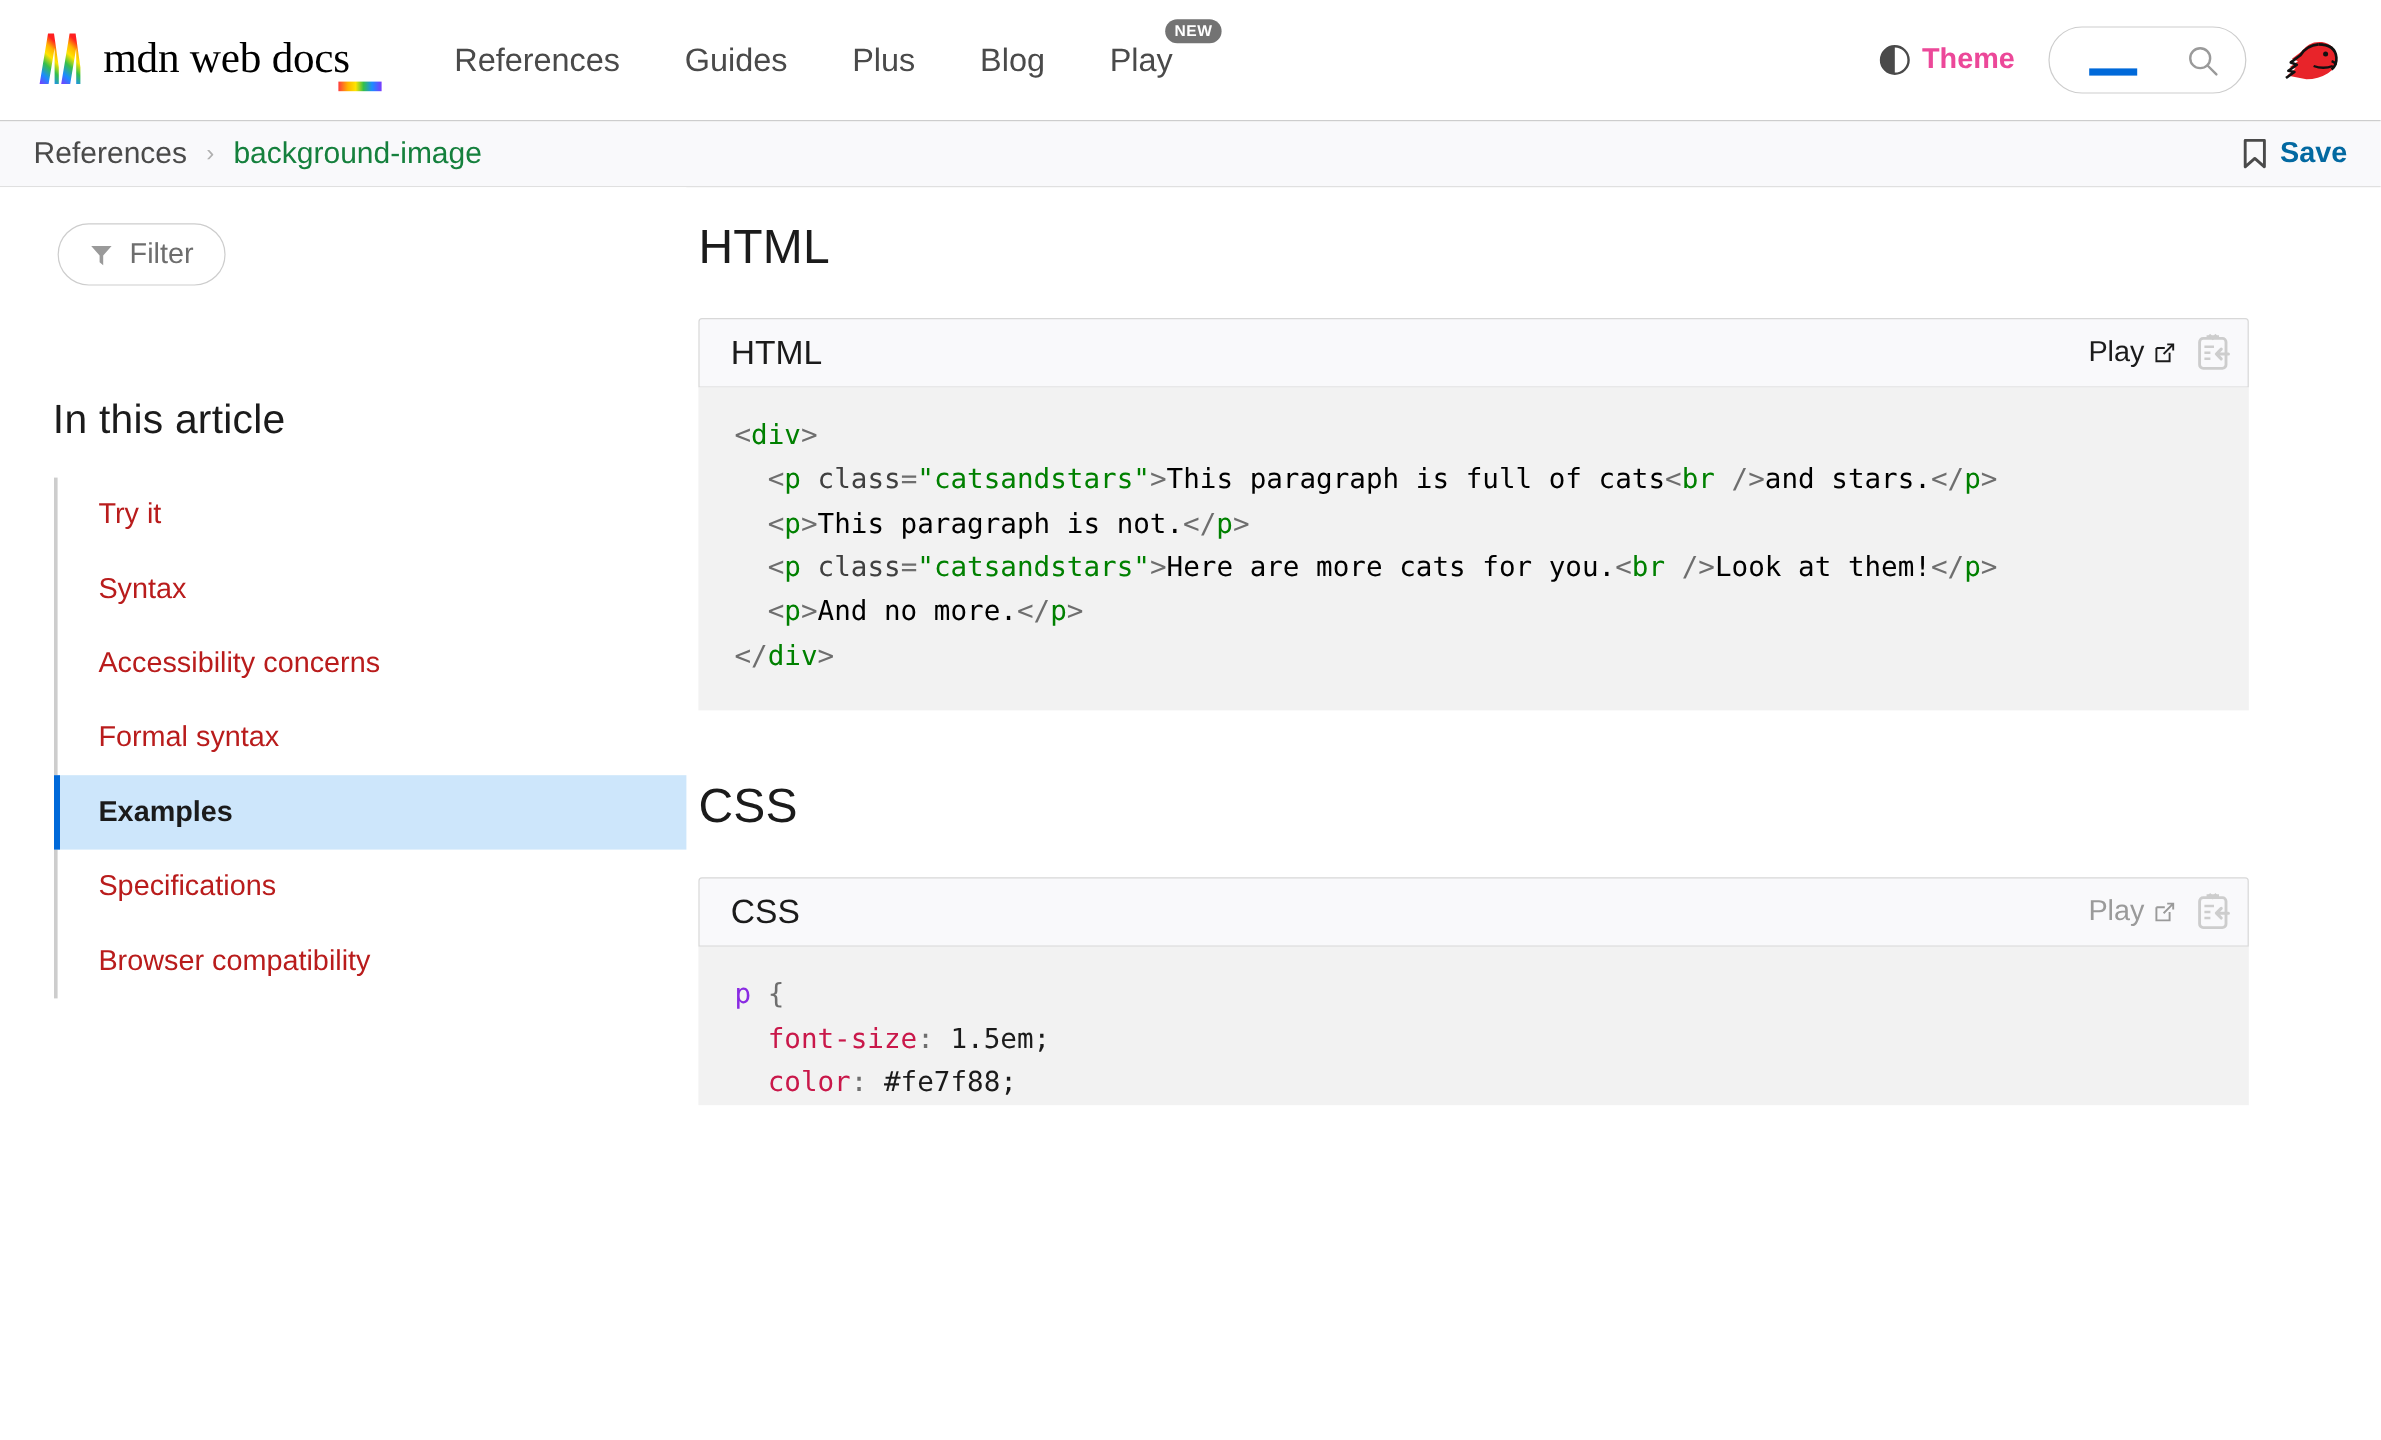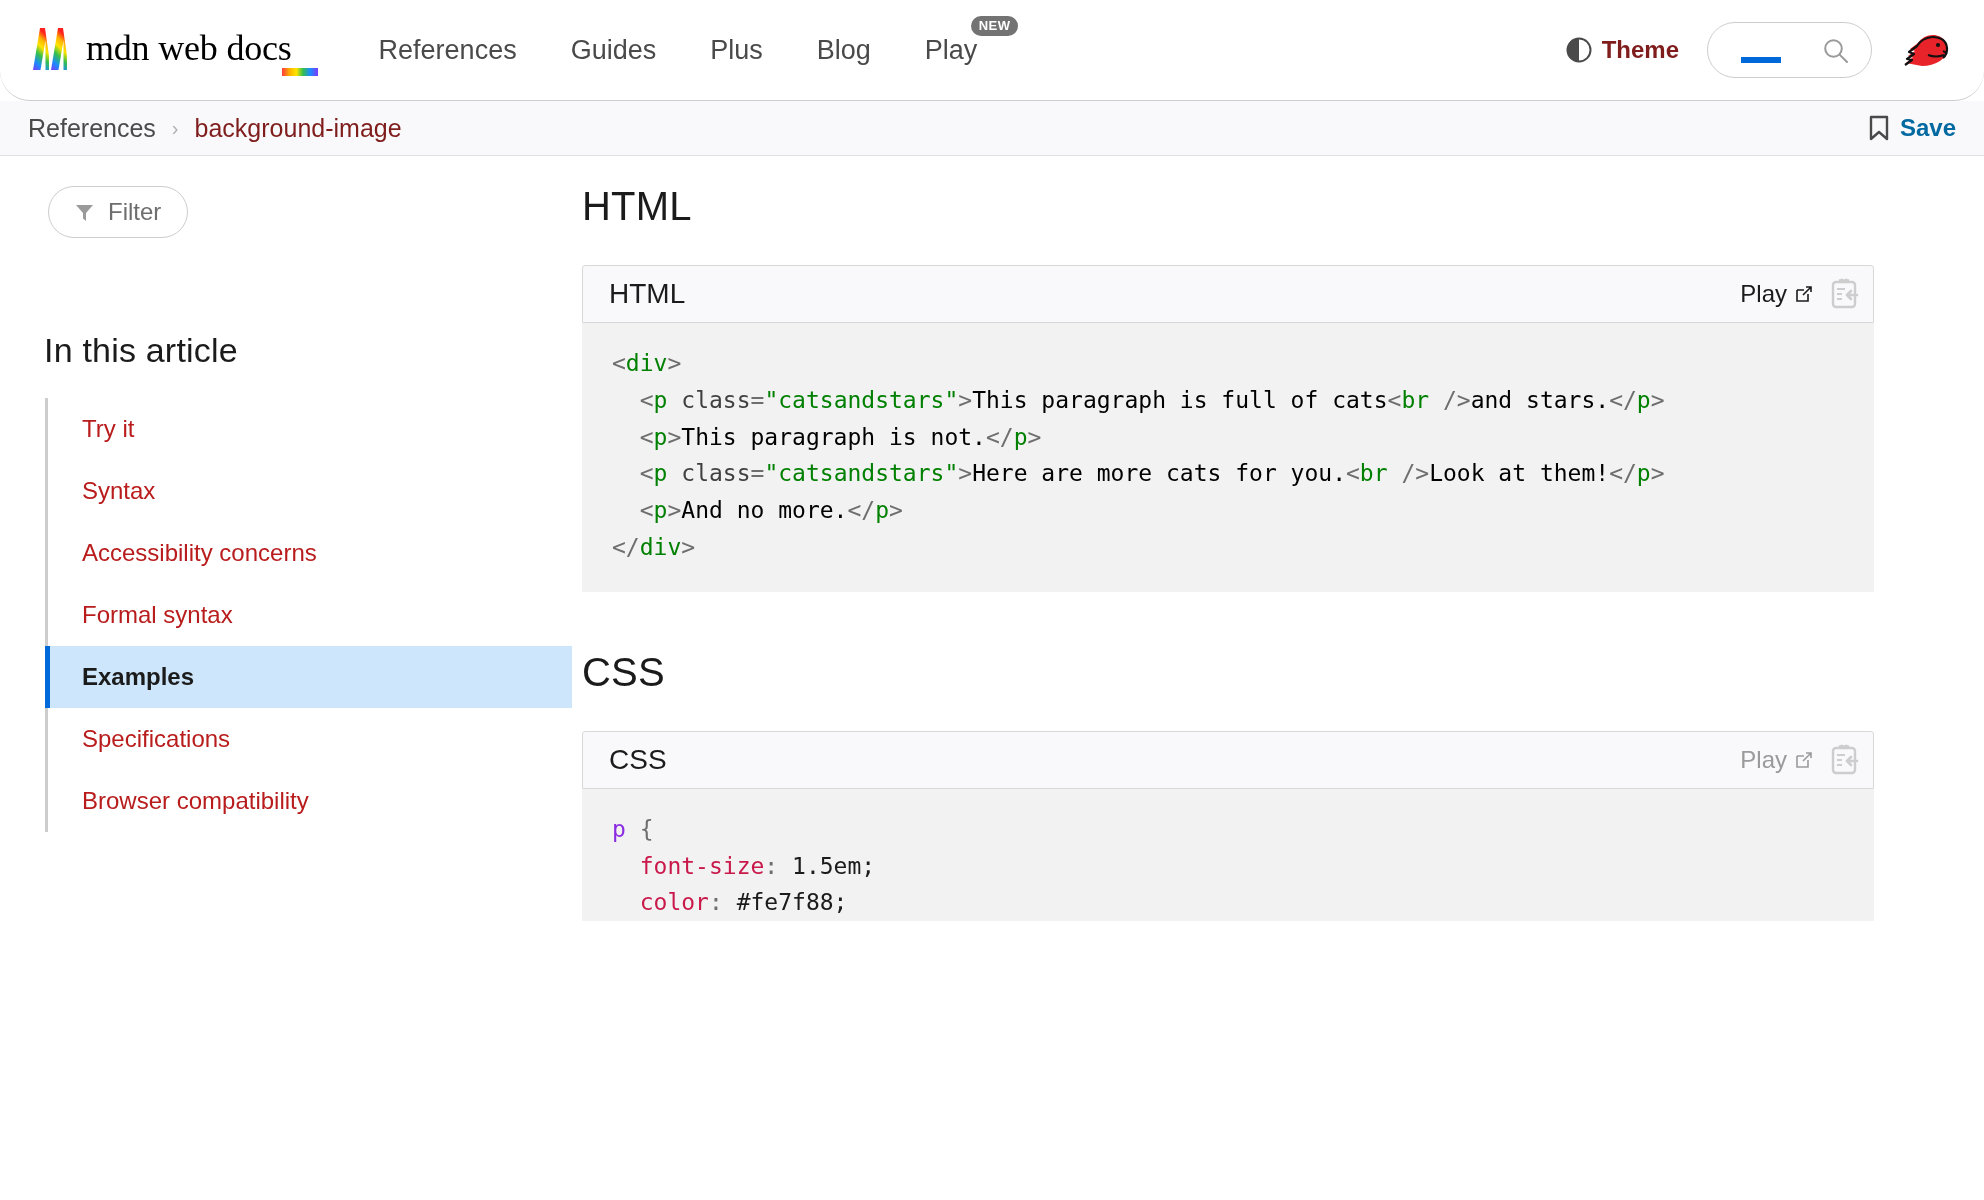--- a/index.html
+++ b/index.html
@@ -13,21 +13,20 @@
 
   
   .top-header {
     height: 101px;
     display: flex;
     align-items: center;
     background: #ffffff;
     border-bottom: 1px solid #cdcdcd;
     padding: 0 34px 0 30px;
     position: relative;
-    border-radius: 30px;
   }
   .logo-wrap {
     display: flex;
     align-items: flex-end;
     gap: 0;
     margin-right: 60px;
     text-decoration: none;
   }
   .logo-mark { width: 46px; height: 46px; display: block; margin-right: 10px; margin-bottom: 2px; }
   .logo-text-block { position: relative; padding-bottom: 8px; }
@@ -72,21 +71,21 @@
 
   .header-right {
     margin-left: auto;
     display: flex;
     align-items: center;
     gap: 0;
   }
   .theme-btn {
     display: flex; align-items: center; gap: 10px;
     background: none; border: none; cursor: pointer;
-    font-size: 24px; font-weight: bold; color: #7f1d1d;
+    font-size: 24px; font-weight: bold; color: #ec4899;
     font-family: "Liberation Sans", sans-serif;
     padding: 0; margin-right: 28px;
   }
   .theme-icon { width: 26px; height: 26px; display: block; }
 
   .search-box {
     width: 165px; height: 56px;
     border: 1px solid #cdcdcd;
     border-radius: 28px;
     display: flex;
@@ -111,21 +110,21 @@
     border-bottom: 1px solid #e0e0e0;
     display: flex;
     align-items: center;
     padding: 0 28px 0 28px;
   }
   .crumb {
     font-size: 25px;
     color: #4a4a4a;
     text-decoration: none;
   }
-  .crumb.current { color: #7f1d1d; }
+  .crumb.current { color: #15803d; }
   .crumb-sep { color: #b0b0b0; font-size: 20px; margin: 0 16px; }
   .save-btn {
     margin-left: auto;
     display: flex; align-items: center; gap: 10px;
     background: none; border: none; cursor: pointer;
     font-size: 24px; font-weight: bold; color: #0369a1;
     font-family: "Liberation Sans", sans-serif;
     padding: 0;
   }
   .bookmark-icon { width: 22px; height: 26px; display: block; }

